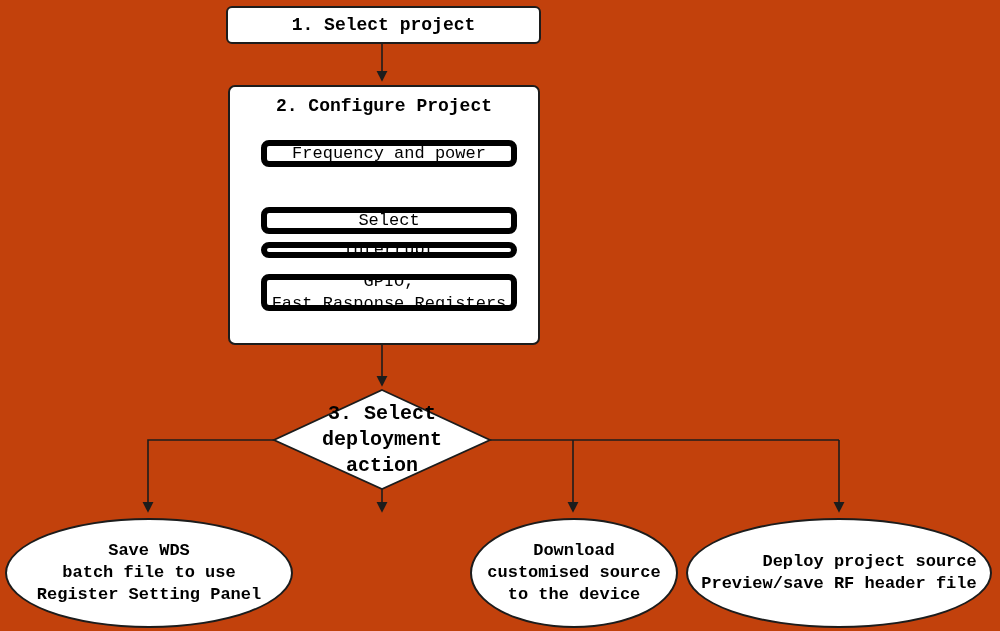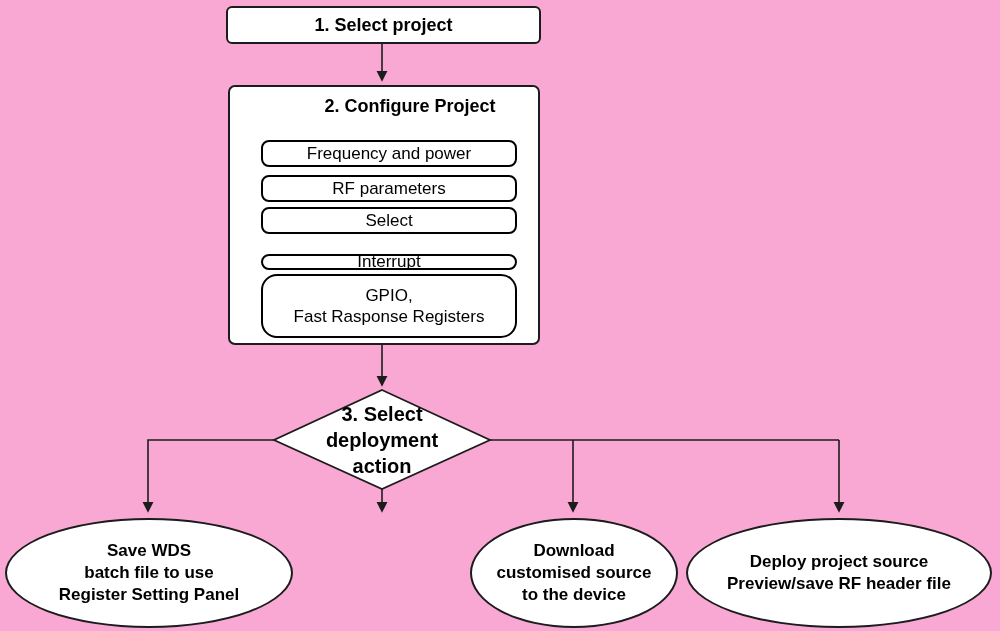--- a/index.html
+++ b/index.html
@@ -1,21 +1,21 @@
 <!DOCTYPE html>
 <html><head>
 <meta charset="utf-8">
 <style>
   html, body { margin: 0; padding: 0; background: #ffffff; }
   #canvas {
     position: relative;
     width: 1000px;
     height: 631px;
-    background: #f9a8d4;
-    font-family: Liberation Sans, sans-serif;
+    background: #c2410c;
+    font-family: Liberation Mono, monospace;
     color: #000000;
     overflow: hidden;
   }
   #connectors {
     position: absolute;
     left: 0; top: 0;
     width: 1000px; height: 631px;
     z-index: 1;
   }
   .node {
@@ -37,43 +37,43 @@
   }
   .rect2 {
     left: 228px; top: 85px; width: 312px; height: 260px;
     border-radius: 7px;
     display: block;
   }
   .rect2-title {
     position: absolute;
     left: 0; top: 9px; width: 100%;
     text-align: center;
-    font-weight: bold; font-size: 18px; margin-left: 26px;
+    font-weight: bold; font-size: 18px;
   }
   .subbox {
     position: absolute;
     box-sizing: border-box;
     left: 31px;
     width: 256px;
-    border: 2px solid #000000;
+    border: 6px solid #000000;
     border-radius: 8px;
     background: #ffffff;
     display: flex;
     align-items: center;
     justify-content: center;
     text-align: center;
     font-size: 17px;
     font-weight: normal;
     line-height: 1.25;
   }
   .sb1 { top: 53px;  height: 27px; }
   .sb2 { top: 88px;  height: 27px; }
   .sb3 { top: 120px; height: 27px; }
-  .sb4 { top: 155px; height: 16px; margin-top: 12px; }
-  .sb5 { top: 187px; height: 64px; border-radius: 16px; }
+  .sb4 { top: 155px; height: 16px; }
+  .sb5 { top: 187px; height: 37px; }
   .diamond-label {
     position: absolute;
     left: 302px; top: 396px; width: 160px; height: 88px;
     display: flex;
     align-items: center;
     justify-content: center;
     text-align: center;
     font-weight: bold;
     font-size: 20px;
     line-height: 1.3;
@@ -82,21 +82,21 @@
   .ellipse {
     border-radius: 50%;
     border-width: 2px;
     font-weight: bold;
     font-size: 17px;
     line-height: 1.3;
   }
   .e1 { left: 5px;   top: 518px; width: 288px; height: 110px; }
   .e2 { left: 302px; top: 518px; width: 156px; height: 110px; }
   .e3 { left: 470px; top: 518px; width: 208px; height: 110px; }
-  .e4 { left: 686px; top: 518px; width: 306px; height: 110px; }
+  .e4 { left: 686px; top: 518px; width: 306px; height: 110px; text-align: right; }
 </style>
 </head>
 <body>
 
 <div id="canvas">
 
   <svg id="connectors" viewBox="0 0 1000 631" xmlns="http://www.w3.org/2000/svg">
     <defs>
       <marker id="arrow" viewBox="0 0 12 12" refX="10" refY="6" markerWidth="11" markerHeight="13" markerUnits="userSpaceOnUse" orient="auto">
         <path d="M0,0 L12,6 L0,12 Z" fill="#1c1c1c"></path>
@@ -123,23 +123,20 @@
   <div class="node rect1">
     <span>1. Select project</span>
   </div>
 
   <div class="node rect2">
     <div class="rect2-title">2. Configure Project</div>
 
     <div class="subbox sb1">
       <span>Frequency and power</span>
     </div>
-    <div class="subbox sb2">
-      <span>RF parameters</span>
-    </div>
     <div class="subbox sb3">
       <span>Select</span>
     </div>
     <div class="subbox sb4">
       <span>Interrupt</span>
     </div>
     <div class="subbox sb5">
       <span class="ml">GPIO,
 Fast Rasponse Registers</span>
     </div>

